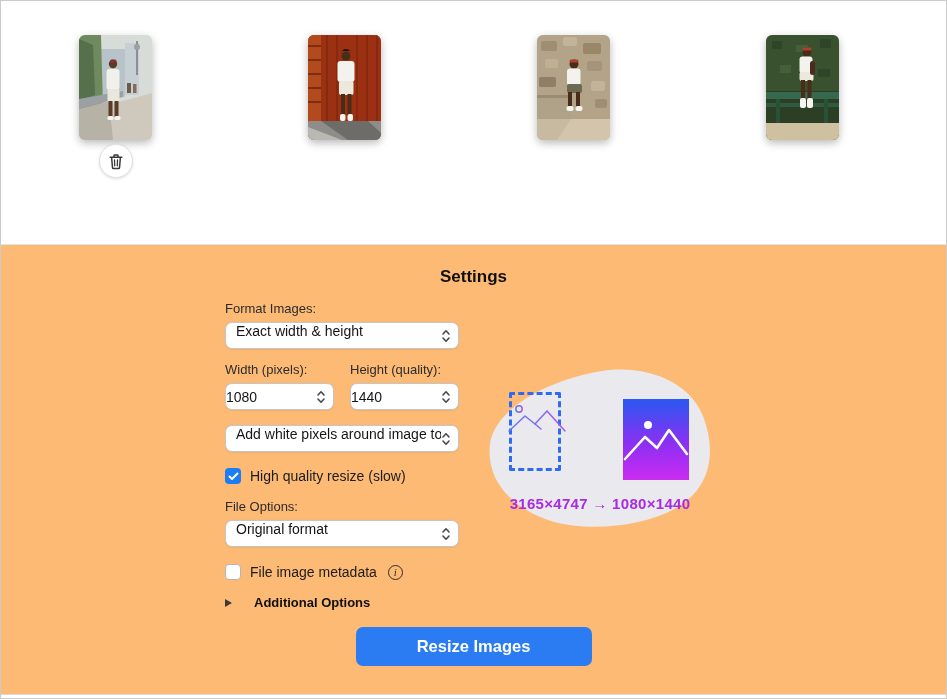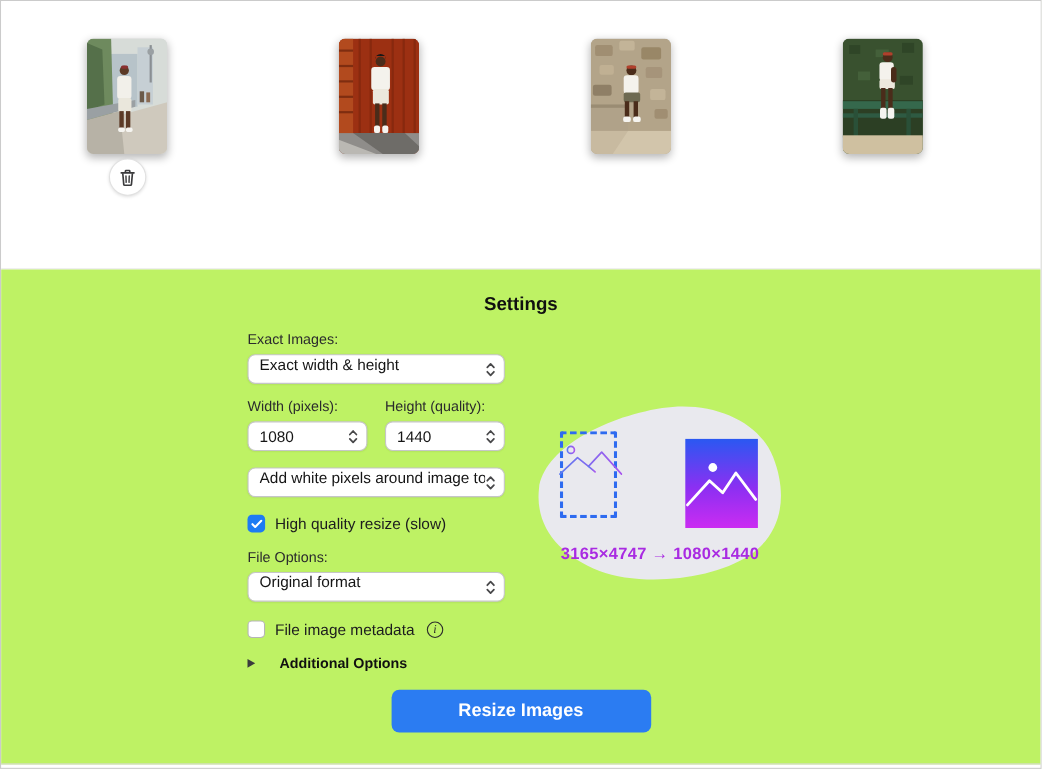--- a/index.html
+++ b/index.html
@@ -8,33 +8,33 @@
 
   
   .upload-area{height:243px;background:#fff;border-bottom:1px solid #e4e4e4;}
   .thumbs{display:flex;padding-top:34px;}
   .thumb-col{width:229px;display:flex;flex-direction:column;align-items:center;}
   .thumb-card{width:73px;height:105px;border-radius:6px;overflow:hidden;box-shadow:0 3px 8px rgba(0,0,0,.28);background:#ddd;flex:none;}
   .thumb-card svg{display:block;}
   .delete-btn{margin-top:4px;width:34px;height:34px;border-radius:50%;background:#fff;border:1px solid #e1e1e1;box-shadow:0 1px 3px rgba(0,0,0,.13);display:flex;align-items:center;justify-content:center;cursor:pointer;padding:0;}
 
   
-  .settings-area{height:449px;background:#bef264;border-bottom:1px solid #dadada;}
+  .settings-area{height:449px;background:#fdba74;border-bottom:1px solid #dadada;}
   .settings-title{margin:0;padding-top:22px;text-align:center;font-size:17px;font-weight:700;color:#101010;}
   .content-row{position:relative;margin-top:14px;}
   .form{margin-left:224px;width:234px;}
   .field-label{font-size:13px;color:#2b2b2d;line-height:16px;margin-bottom:5px;}
   .select{height:27px;box-sizing:border-box;border:1px solid #c6c6c8;border-radius:7px;background:#fff;display:flex;justify-content:space-between;padding:0 7px 0 10px;font-size:14px;color:#151515;cursor:pointer;box-shadow:0 .5px 1.5px rgba(0,0,0,.06);}
   .select .val{white-space:nowrap;overflow:hidden;}
   .sel1{margin-bottom:13px;}
   .sel2{margin-bottom:16px;}
   .sel3{margin-bottom:17px;gap:36px;}
   .dims-row{display:flex;gap:16px;margin-bottom:15px;}
   .dim{width:109px;flex:none;}
-  .numbox{height:27px;box-sizing:border-box;border:1px solid #c6c6c8;border-radius:7px;background:#fff;display:flex;align-items:center;padding:0 7px 0 10px;box-shadow:0 .5px 1.5px rgba(0,0,0,.06);}
+  .numbox{height:27px;box-sizing:border-box;border:1px solid #c6c6c8;border-radius:7px;background:#fff;display:flex;align-items:center;padding:0 7px 0 0;box-shadow:0 .5px 1.5px rgba(0,0,0,.06);}
   .numbox input{border:none;outline:none;width:100%;font-size:14px;color:#151515;font-family:inherit;padding:0;background:transparent;}
   .chev{flex:none;display:flex;align-items:center;}
   .check-row{display:flex;align-items:center;gap:9px;margin-bottom:15px;}
   .checkbox{width:16px;height:16px;border-radius:4px;box-sizing:border-box;flex:none;cursor:pointer;}
   .checkbox.checked{background:#1d7bf3;display:flex;align-items:center;justify-content:center;}
   .checkbox.unchecked{background:#fff;border:1.5px solid #b5b5b7;}
   .check-label{font-size:14px;color:#1c1c1e;}
   .info-icon{width:15px;height:15px;border-radius:50%;border:1.3px solid #2c2c2c;box-sizing:border-box;display:flex;align-items:center;justify-content:center;font-family:"Liberation Serif",serif;font-style:italic;font-size:11px;line-height:1;color:#2c2c2c;margin-left:2px;cursor:pointer;}
   .additional{display:flex;align-items:center;gap:22px;cursor:pointer;}
   .tri{width:0;height:0;border-left:7px solid #3b3b3d;border-top:4.5px solid transparent;border-bottom:4.5px solid transparent;}
@@ -183,21 +183,21 @@
 
     </div>
   </section>
 
   <section class="settings-area">
     <h2 class="settings-title">Settings</h2>
 
     <div class="content-row">
       <div class="form">
 
-        <div class="field-label">Exact Images:</div>
+        <div class="field-label">Format Images:</div>
         <div class="select sel1" role="listbox">
           <span class="val">Exact width &amp; height</span>
           <span class="chev">
             <svg width="10" height="16" viewBox="0 0 10 16">
                 <path d="M2 6 L5 2.8 L8 6" stroke="#48484a" stroke-width="1.6" fill="none" stroke-linecap="round" stroke-linejoin="round"></path>
                 <path d="M2 10 L5 13.2 L8 10" stroke="#48484a" stroke-width="1.6" fill="none" stroke-linecap="round" stroke-linejoin="round"></path>
               </svg>
           </span>
         </div>
 

